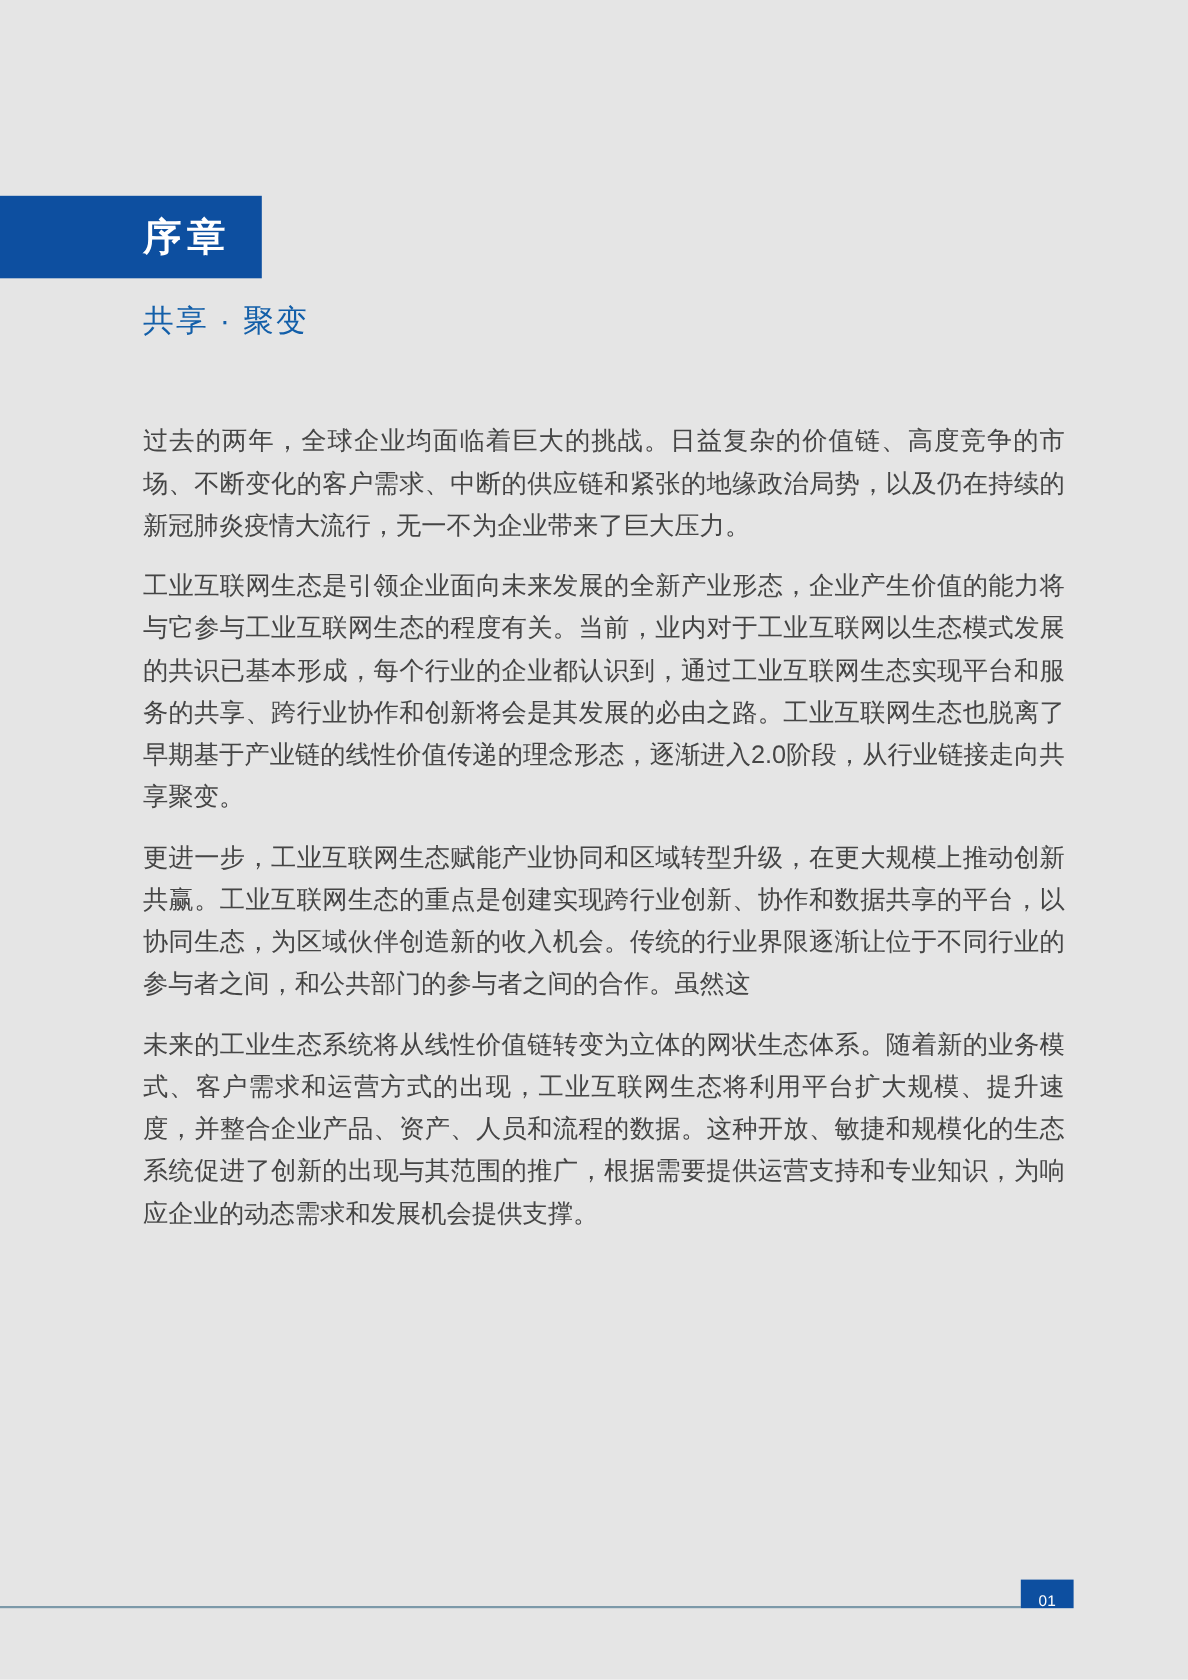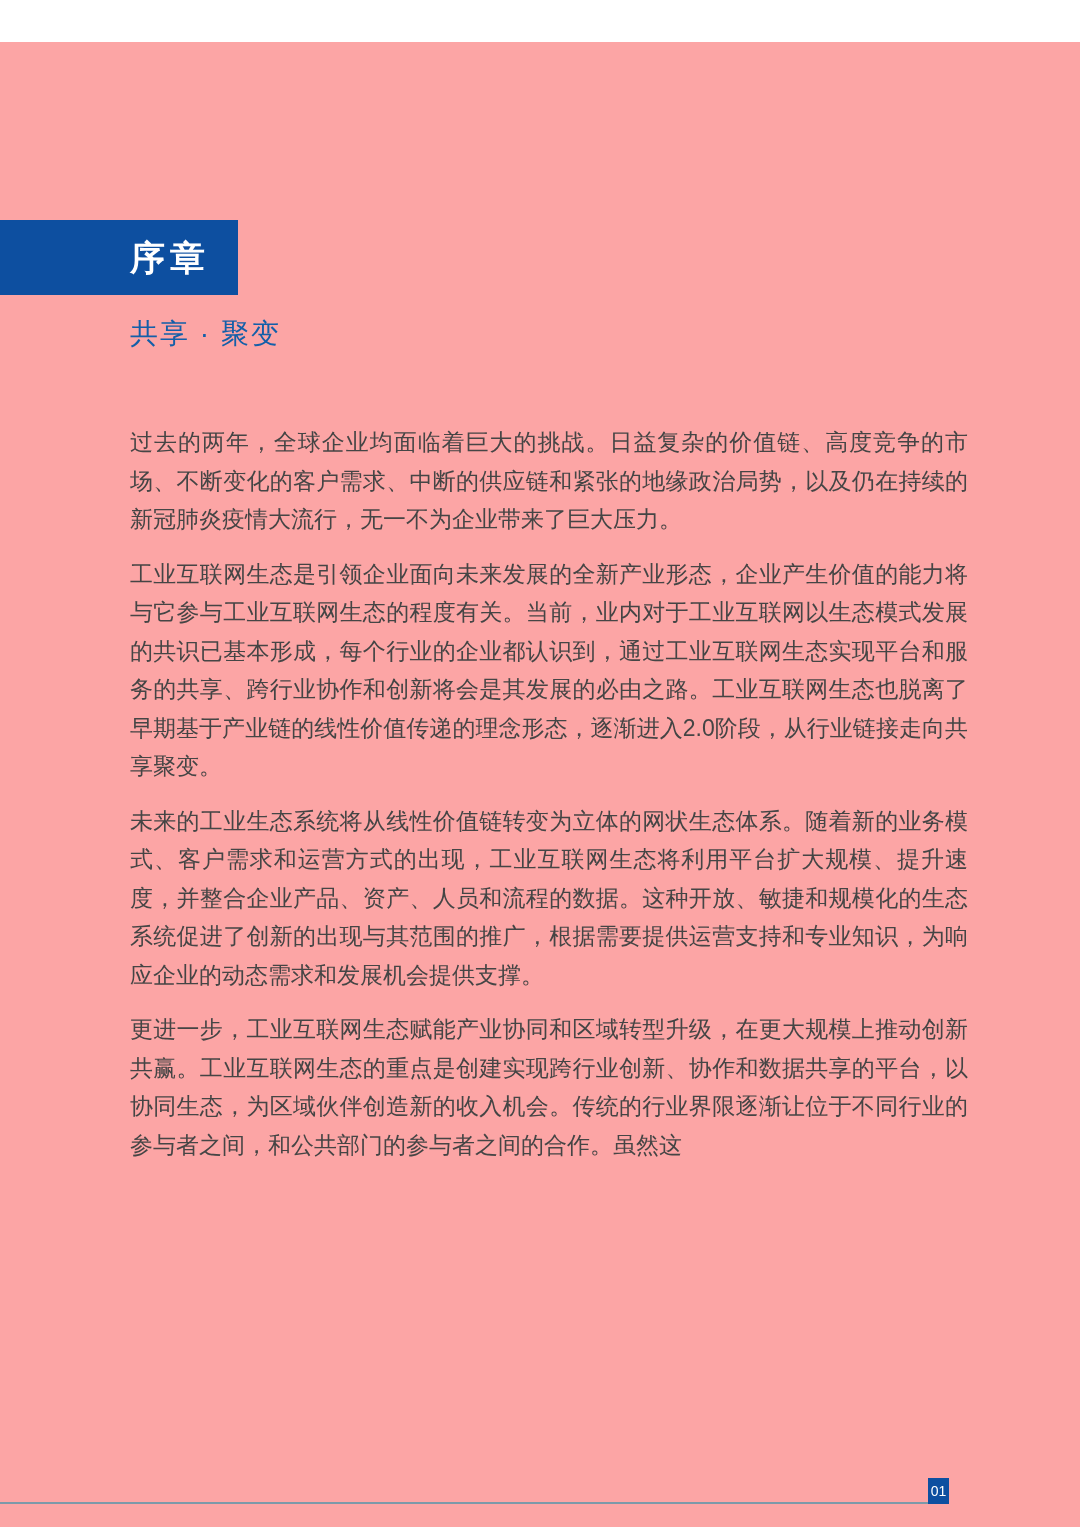--- a/index.html
+++ b/index.html
@@ -10,22 +10,21 @@
   body {
     width: 1080px;
     height: 1527px;
     position: relative;
     font-family: "Liberation Sans", sans-serif;
     overflow: hidden;
   }
   .page {
     position: absolute;
     inset: 0;
-    background: #fca5a5;
-    margin-top: 42px;
+    background: #e5e5e5;
   }
   
   .chapter-banner {
     position: absolute;
     top: 178px;
     left: 0;
     width: 238px;
     height: 75px;
     background: #0d4fa0;
     display: flex;
@@ -75,47 +74,47 @@
     top: 1460px;
     left: 0;
     width: 928px;
     height: 2px;
     background: #7c99a9;
   }
   .page-number-badge {
     position: absolute;
     top: 1436px;
     left: 928px;
-    width: 21px;
+    width: 48px;
     height: 26px;
     background: #0d4fa0;
     color: #ffffff;
     font-size: 14px;
     display: flex;
-    align-items: center;
+    align-items: flex-end;
     justify-content: center;
     line-height: 1;
   }
 </style>
 </head>
 <body>
 
 <div class="page">
 
   <div class="chapter-banner">
     <span class="chapter-label">序章</span>
   </div>
 
   <div class="page-subtitle">共享 · 聚变</div>
 
   <div class="body-text">
     <p>过去的两年，全球企业均面临着巨大的挑战。日益复杂的价值链、高度竞争的市场、不断变化的客户需求、中断的供应链和紧张的地缘政治局势，以及仍在持续的新冠肺炎疫情大流行，无一不为企业带来了巨大压力。</p>
     <p>工业互联网生态是引领企业面向未来发展的全新产业形态，企业产生价值的能力将与它参与工业互联网生态的程度有关。当前，业内对于工业互联网以生态模式发展的共识已基本形成，每个行业的企业都认识到，通过工业互联网生态实现平台和服务的共享、跨行业协作和创新将会是其发展的必由之路。工业互联网生态也脱离了早期基于产业链的线性价值传递的理念形态，逐渐进入2.0阶段，从行业链接走向共享聚变。</p>
+    <p>更进一步，工业互联网生态赋能产业协同和区域转型升级，在更大规模上推动创新共赢。工业互联网生态的重点是创建实现跨行业创新、协作和数据共享的平台，以协同生态，为区域伙伴创造新的收入机会。传统的行业界限逐渐让位于不同行业的参与者之间，和公共部门的参与者之间的合作。虽然这</p>
     <p>未来的工业生态系统将从线性价值链转变为立体的网状生态体系。随着新的业务模式、客户需求和运营方式的出现，工业互联网生态将利用平台扩大规模、提升速度，并整合企业产品、资产、人员和流程的数据。这种开放、敏捷和规模化的生态系统促进了创新的出现与其范围的推广，根据需要提供运营支持和专业知识，为响应企业的动态需求和发展机会提供支撑。</p>
-    <p>更进一步，工业互联网生态赋能产业协同和区域转型升级，在更大规模上推动创新共赢。工业互联网生态的重点是创建实现跨行业创新、协作和数据共享的平台，以协同生态，为区域伙伴创造新的收入机会。传统的行业界限逐渐让位于不同行业的参与者之间，和公共部门的参与者之间的合作。虽然这</p>
   </div>
 
   <div class="footer-rule"></div>
 
   <div class="page-number-badge">
     <span>01</span>
   </div>
 
 </div>
 

